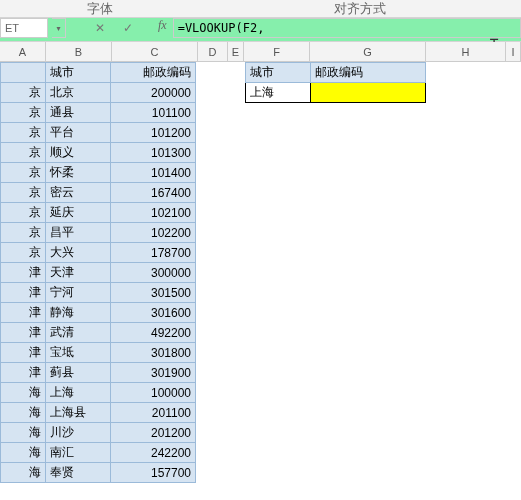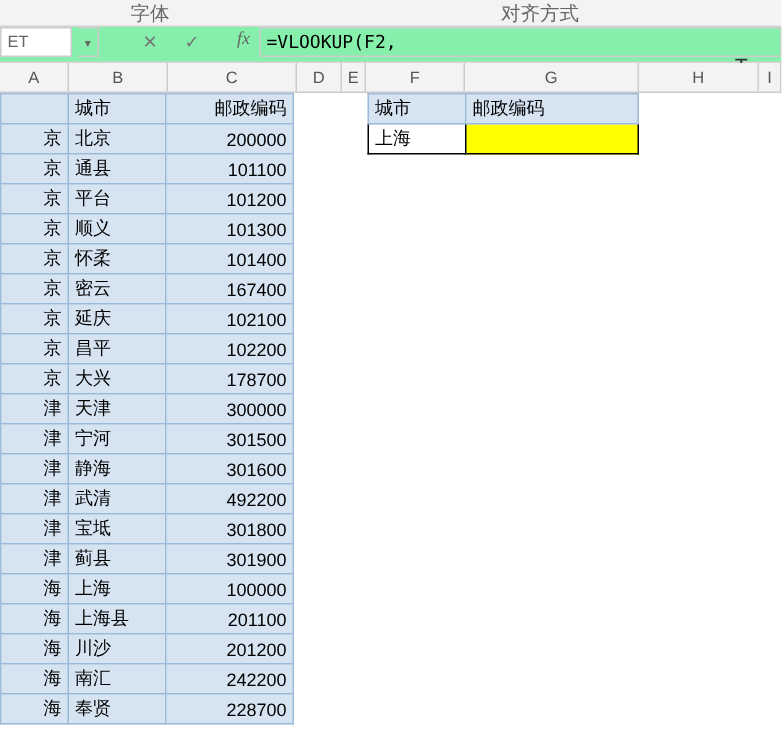--- a/index.html
+++ b/index.html
@@ -165,21 +165,21 @@
           <td class="colC">201200</td>
         </tr>
         <tr>
           <td class="colA">海</td>
           <td class="colB">南汇</td>
           <td class="colC">242200</td>
         </tr>
         <tr>
           <td class="colA">海</td>
           <td class="colB">奉贤</td>
-          <td class="colC">228700</td>
+          <td class="colC">157700</td>
         </tr>
       </tbody>
   </table>
 
   <div class="right-area">
     <table class="right-table">
       <tbody>
           <tr>
         <th class="colF">城市</th>
         <th class="colG">邮政编码</th>

